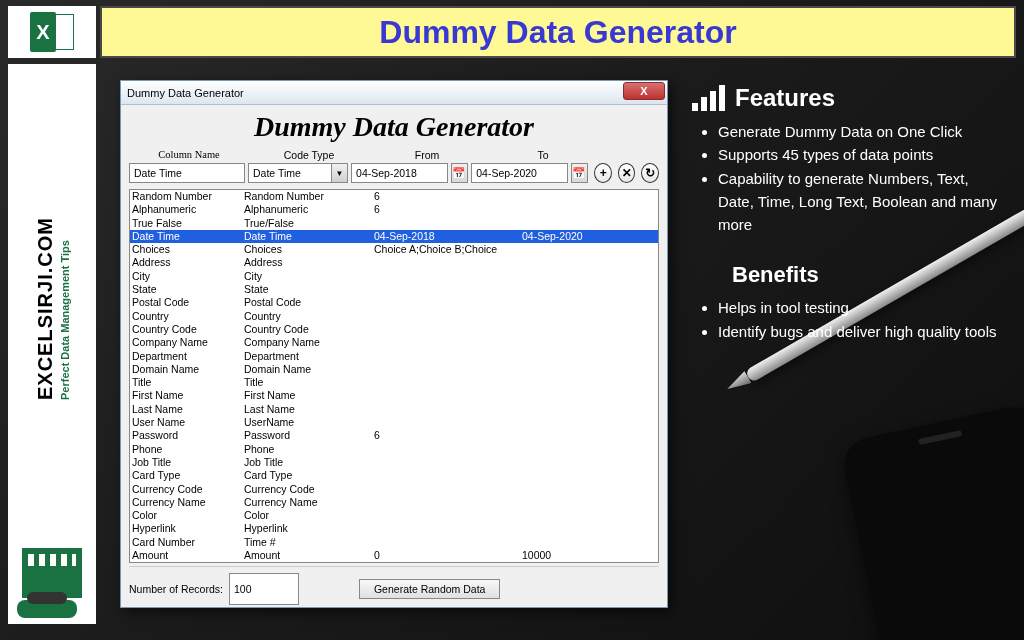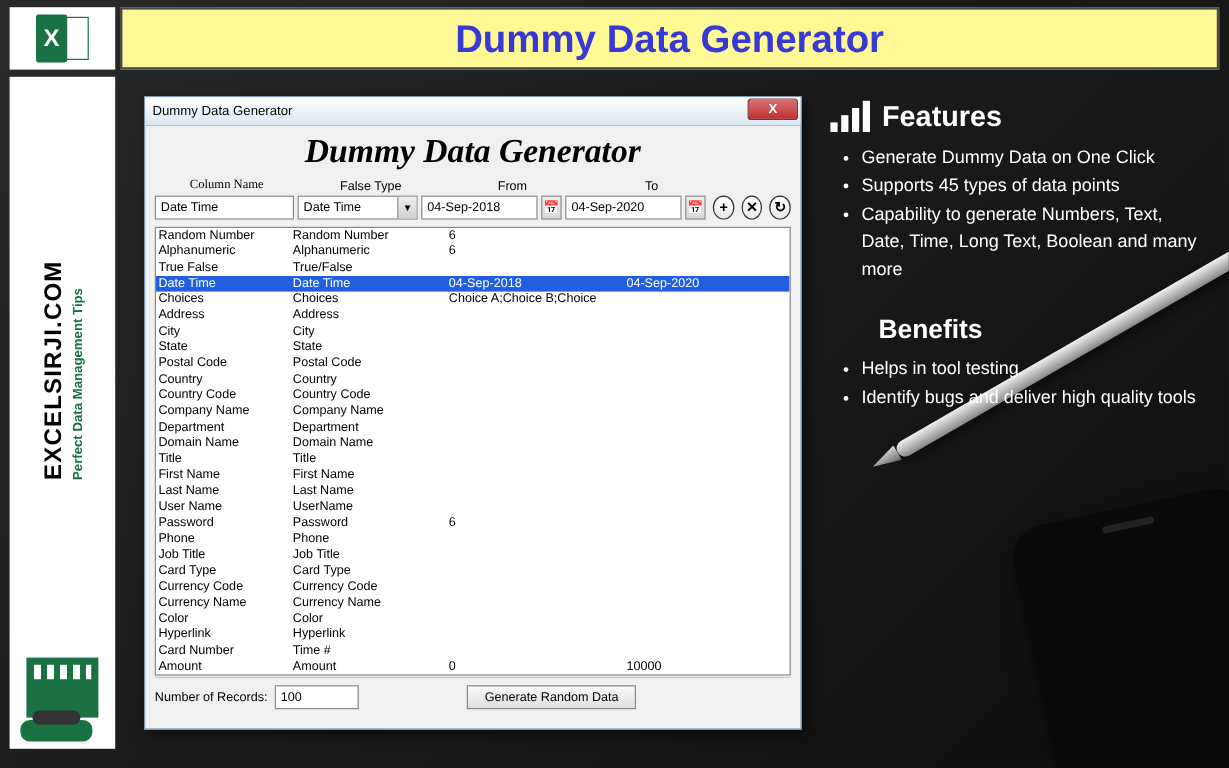--- a/index.html
+++ b/index.html
@@ -40,25 +40,25 @@
   .ti-date { width: 100%; height: 20px; font-size: 10.5px; padding: 0 4px; border: 1px solid #888; background: #fff; }
   .cal-btn { width: 20px; height: 20px; background: linear-gradient(#f0f0f0,#d8d8d8); border: 1px solid #888; display: flex; align-items: center; justify-content: center; font-size: 11px; }
   .circle-btn { width: 20px; height: 20px; border: 1.5px solid #333; border-radius: 50%; background: linear-gradient(#fff,#e8e8e8); display: flex; align-items: center; justify-content: center; font-size: 12px; font-weight: bold; margin-left: 3px; }
   .data-list { margin: 6px 8px 0; height: 374px; background: #fff; border: 1px solid #888; overflow: hidden; font-size: 10.5px; }
   .data-row { display: flex; padding: 0 2px; height: 13.3px; line-height: 13.3px; white-space: nowrap; }
   .data-row.selected { background: #2060e0; color: #fff; }
   .dr-name { width: 112px; }
   .dr-type { width: 130px; }
   .dr-from { width: 148px; }
   .dr-to { width: 100px; }
-  .bottom-row { position: absolute; bottom: 16px; left: 8px; right: 8px; display: flex; align-items: center; font-size: 10.5px; padding-top: 6px; border-top: 1px solid #ccc; }
-  .records-input { width: 70px; height: 20px; margin-left: 6px; padding: 0 4px; border: 1px solid #888; background: #fff; font-size: 10.5px; }
-  .gen-btn { margin-left: 90px; padding: 3px 14px; background: linear-gradient(#f8f8f8,#e0e0e0); border: 1px solid #888; font-size: 10.5px; }
+  .bottom-row { position: absolute; bottom: 2px; left: 8px; right: 8px; display: flex; align-items: center; font-size: 10.5px; padding-top: 6px; border-top: 1px solid #ccc; }
+  .records-input { width: 70px; height: 32px; margin-left: 6px; padding: 0 4px; border: 1px solid #888; background: #fff; font-size: 10.5px; }
+  .gen-btn { margin-left: 60px; padding: 3px 14px; background: linear-gradient(#f8f8f8,#e0e0e0); border: 1px solid #888; font-size: 10.5px; }
   .right-panel { position: absolute; top: 84px; left: 692px; right: 16px; color: #fff; }
-  .feat-head { display: flex; gap: 10px; margin-bottom: 8px; }
+  .feat-head { display: flex; align-items: center; gap: 10px; margin-bottom: 8px; }
   .bars-icon { display: flex; align-items: flex-end; gap: 3px; height: 26px; }
   .bars-icon span { width: 6px; background: #fff; }
   .b1 { height: 8px; } .b2 { height: 14px; } .b3 { height: 20px; } .b4 { height: 26px; }
   .sec-title { font-size: 24px; font-weight: bold; }
   .feat-list { list-style: disc; padding-left: 26px; font-size: 15px; line-height: 1.55; }
   .benefits-title { font-size: 22px; font-weight: bold; margin: 26px 0 8px 40px; }
   .pen { position: absolute; right: -60px; top: 280px; width: 360px; height: 14px; background: linear-gradient(#f0f0f0,#888); transform: rotate(-30deg); border-radius: 7px; box-shadow: 0 4px 10px rgba(0,0,0,0.5); }
   .pen::before { content: ''; position: absolute; left: -24px; top: 0; width: 24px; height: 14px; background: linear-gradient(#ddd,#666); clip-path: polygon(0 50%, 100% 0, 100% 100%); }
   .phone { position: absolute; right: -40px; bottom: -40px; width: 200px; height: 260px; background: #0a0a0a; border-radius: 28px; transform: rotate(-12deg); box-shadow: 0 8px 20px rgba(0,0,0,0.6); }
   .phone::after { content: ''; position: absolute; top: 12px; left: 50%; transform: translateX(-50%); width: 44px; height: 6px; background: #222; border-radius: 3px; }
@@ -96,21 +96,21 @@
   <div class="dialog-titlebar">
     <span>Dummy Data Generator</span>
     <div class="dialog-close">
       <span>X</span>
     </div>
   </div>
   <div class="dialog-heading">Dummy Data Generator</div>
 
   <div class="col-headers">
     <div class="ch-name">Column Name</div>
-    <div class="ch-type">False Type</div>
+    <div class="ch-type">Code Type</div>
     <div class="ch-from">From</div>
     <div class="ch-to">To</div>
   </div>
 
   <div class="input-row">
     <input class="text-input ti-name" value="Date Time" style="">
     <div class="ti-type-wrap">
       <input class="ti-type" value="Date Time" style="">
       <div class="dd-arrow">▼</div>
     </div>

